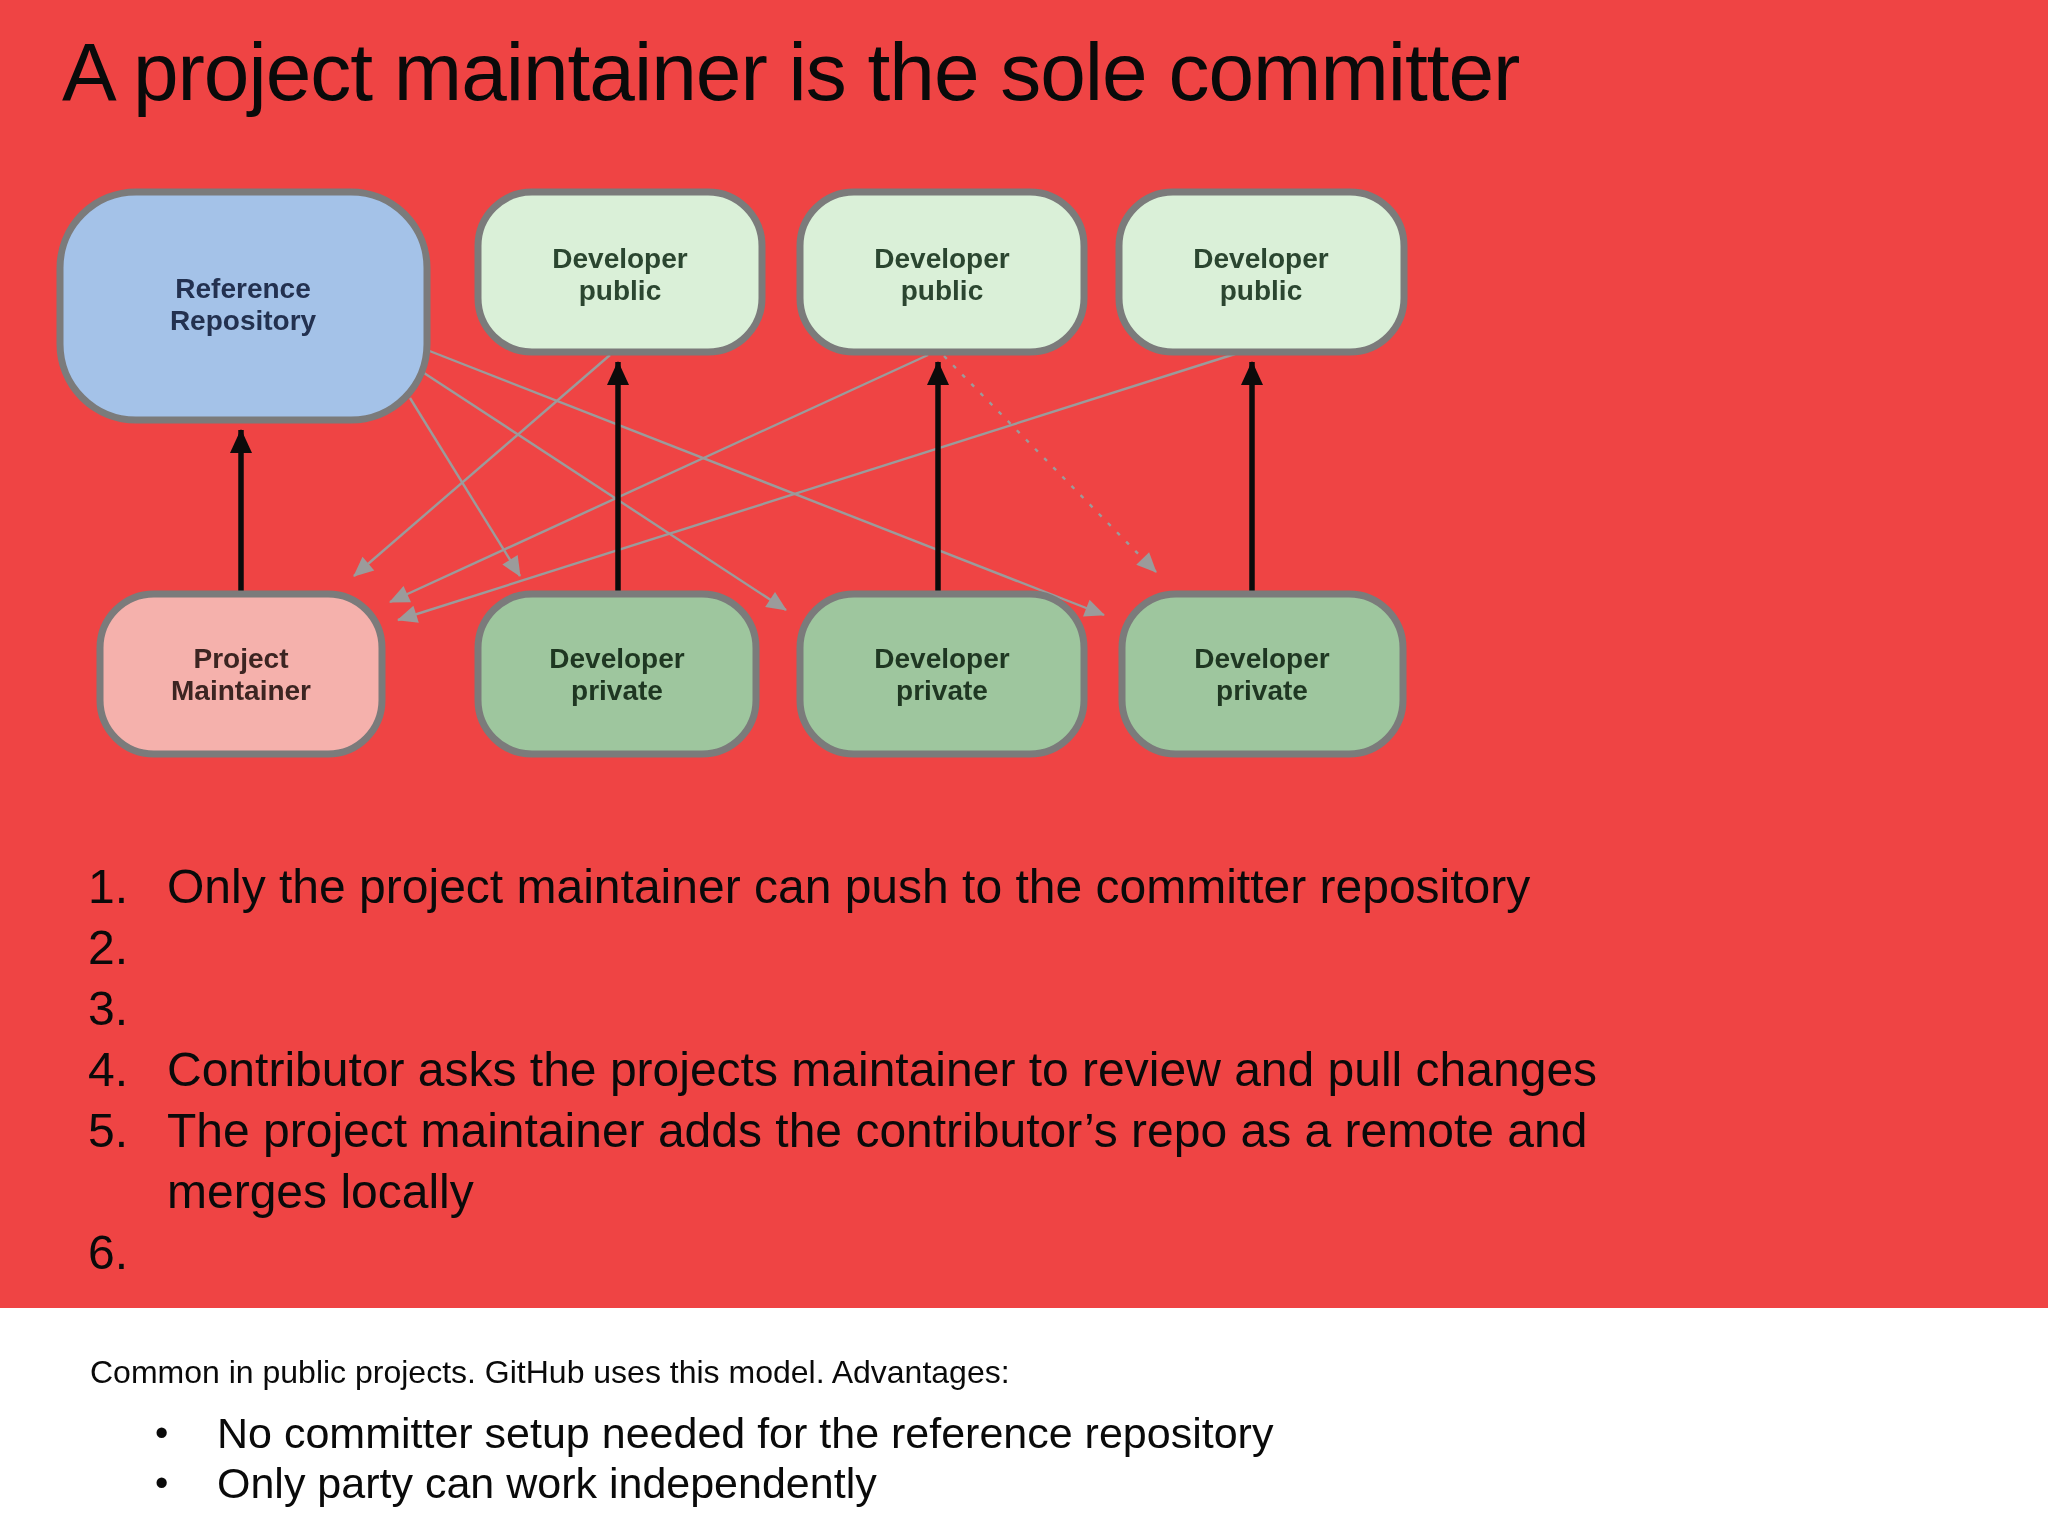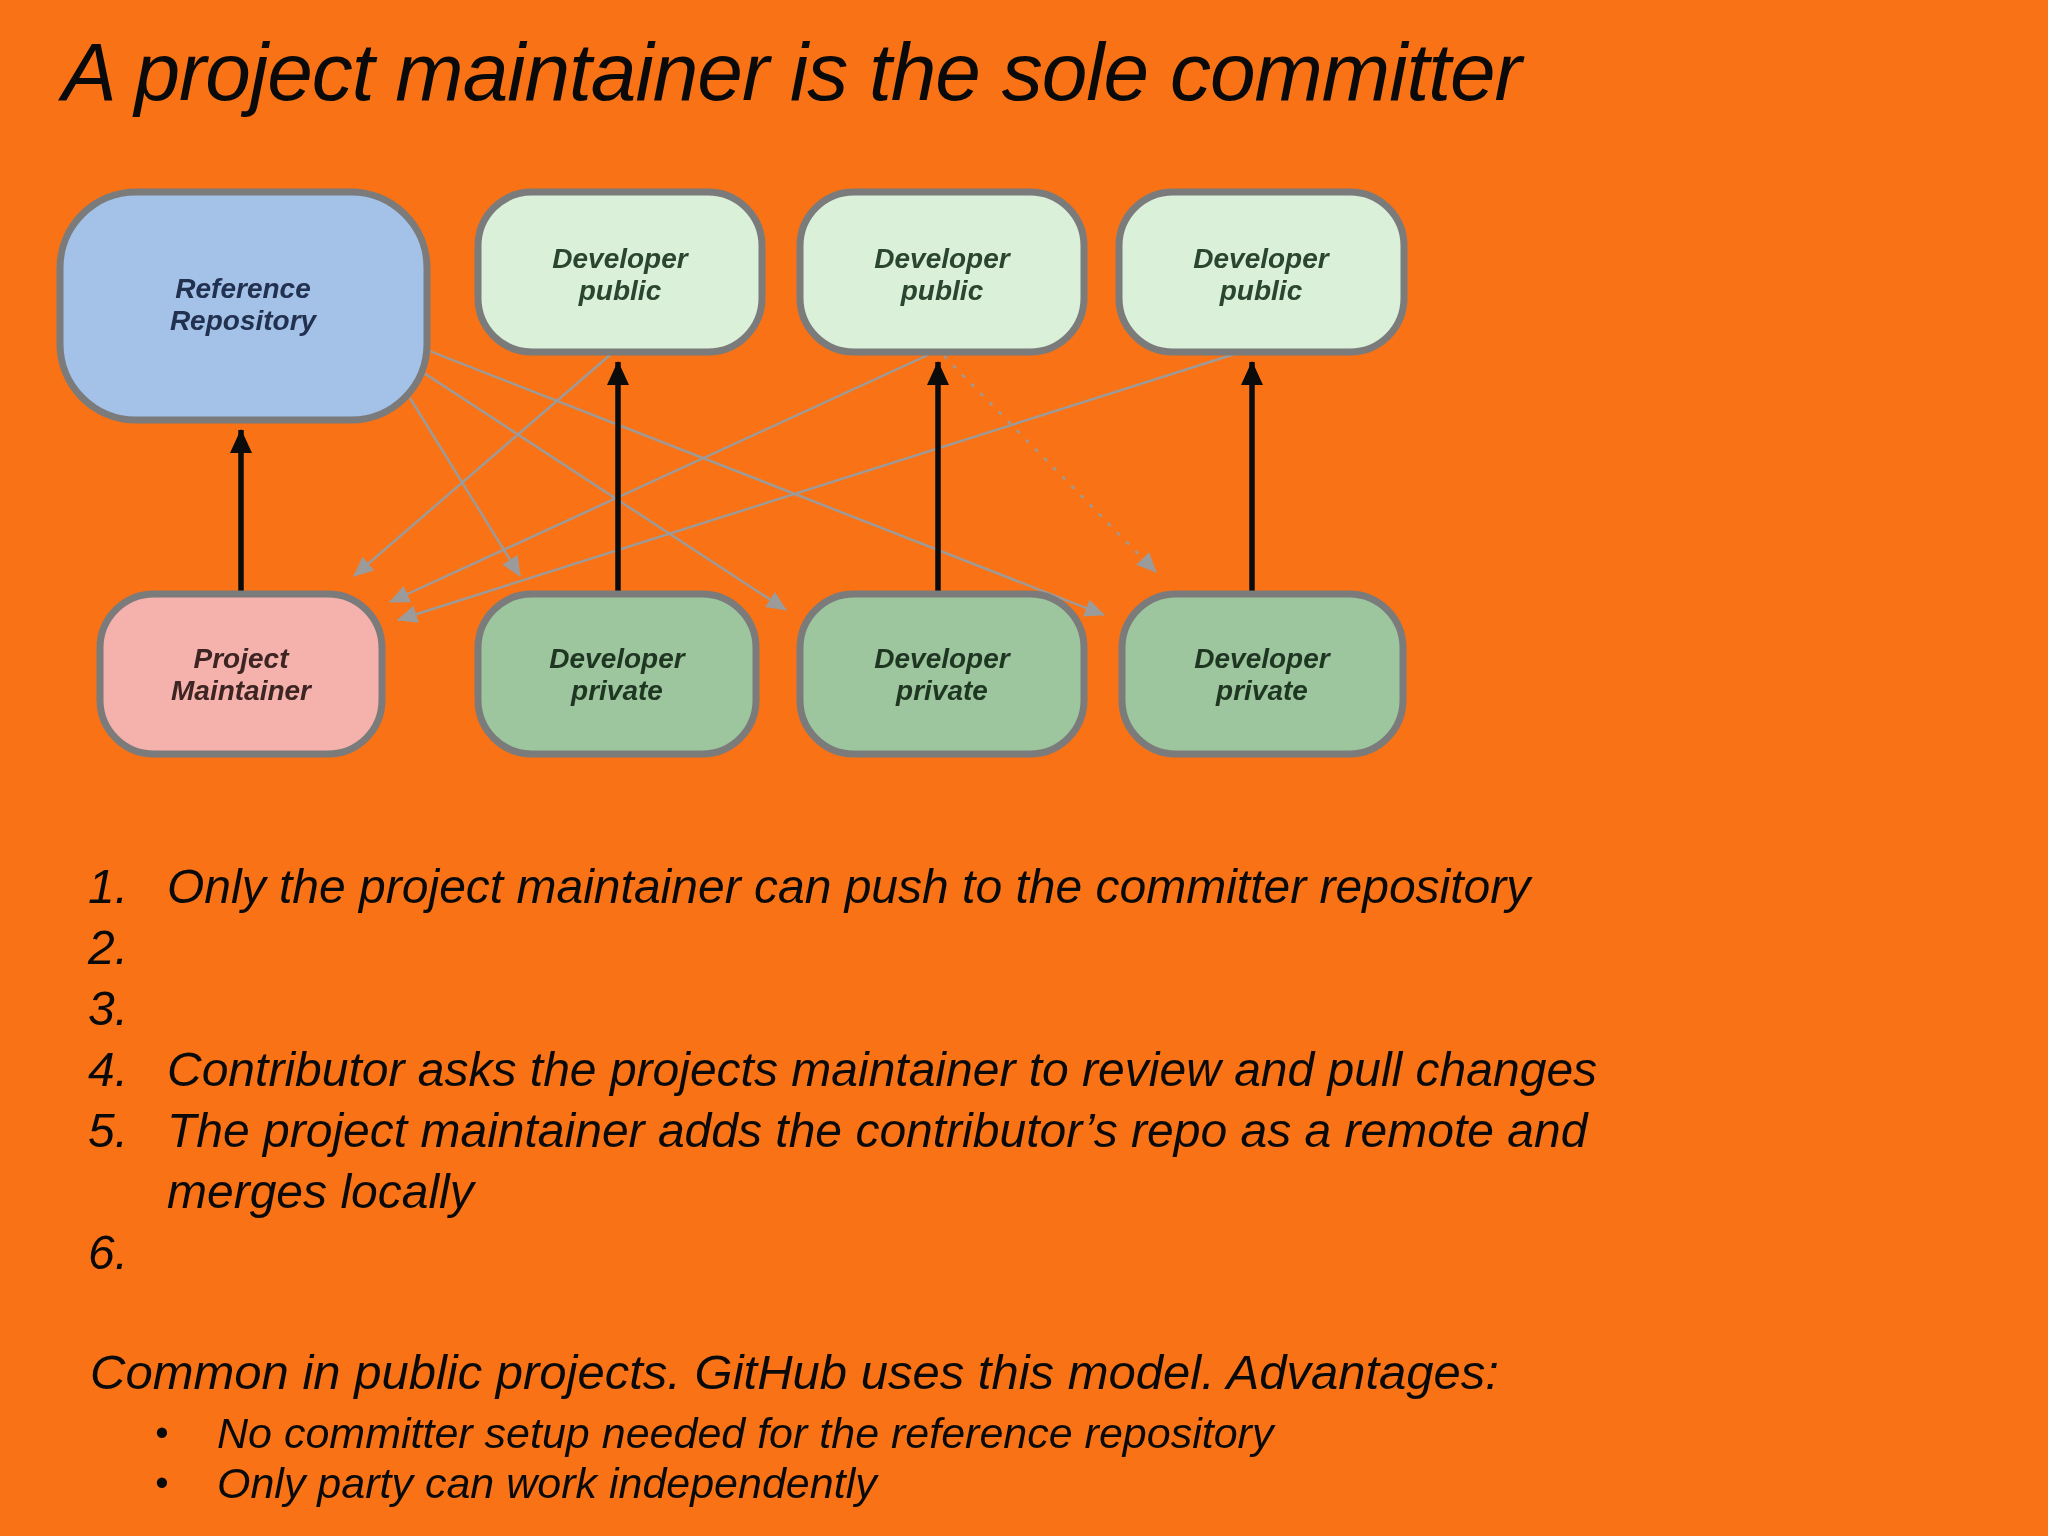--- a/index.html
+++ b/index.html
@@ -3,21 +3,21 @@
 <meta charset="utf-8">
 <style>
   html, body {
     margin: 0; padding: 0;
     width: 2048px; height: 1536px;
     background: #ffffff;
     overflow: hidden;
     font-family: "Liberation Sans", sans-serif;
     color: #0a0a0a;
   }
-  .slide { position: relative; width: 2048px; height: 1536px; background: #f97316; font-style: italic; }
+  .slide { position: relative; width: 2048px; height: 1308px; background: #ef4444; }
 
   .title {
     position: absolute;
     left: 62px; top: 24px;
     font-size: 82px;
     line-height: 1.18;
     font-weight: 400;
     letter-spacing: -1px;
     color: #0a0a0a;
     white-space: nowrap;
@@ -43,21 +43,21 @@
     font-size: 48px;
     line-height: 61px;
   }
   .step { display: flex; }
   .step-num { flex: 0 0 79px; width: 79px; }
   .step-text { white-space: pre-line; }
 
   .summary-lead {
     position: absolute;
     left: 90px; top: 1342px;
-    font-size: 49px;
+    font-size: 32px;
     line-height: 60px;
     width: 1900px;
   }
   .summary-bullets {
     position: absolute;
     left: 155px; top: 1408px;
     width: 1800px;
     font-size: 43px;
     line-height: 50px;
   }

